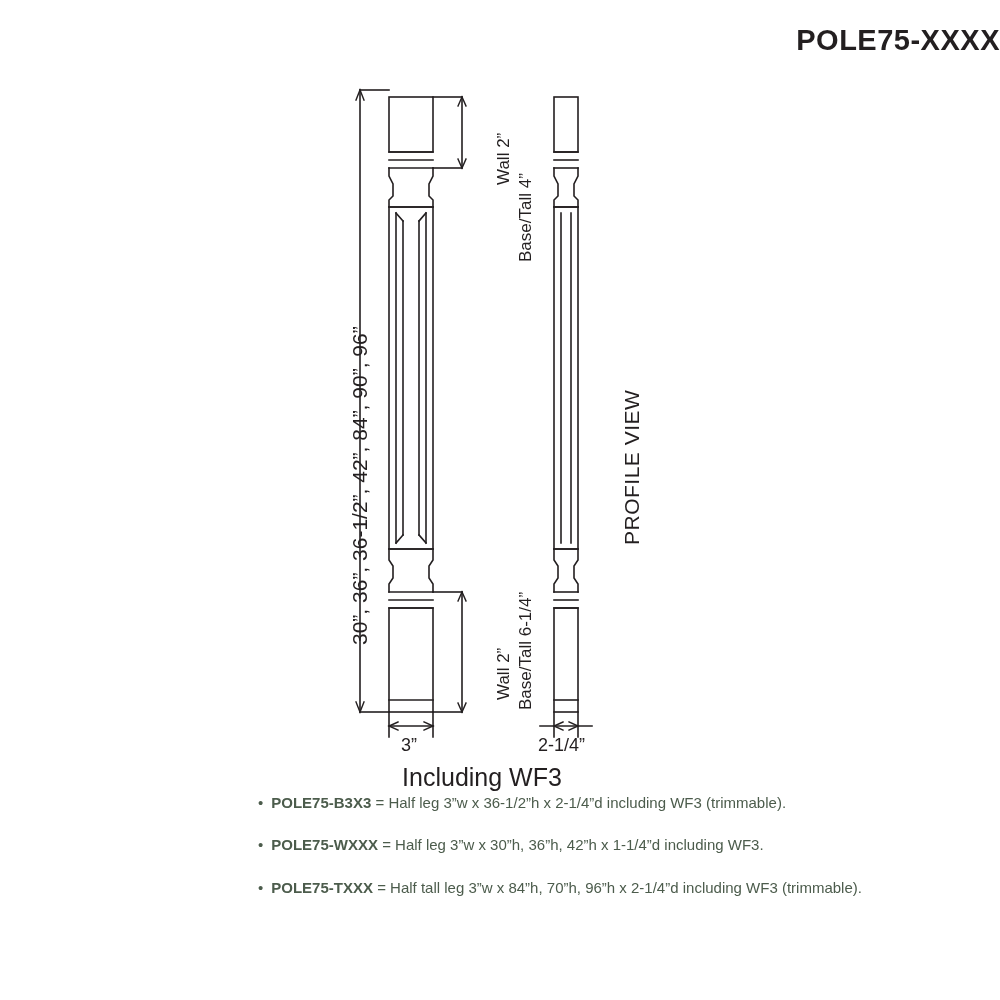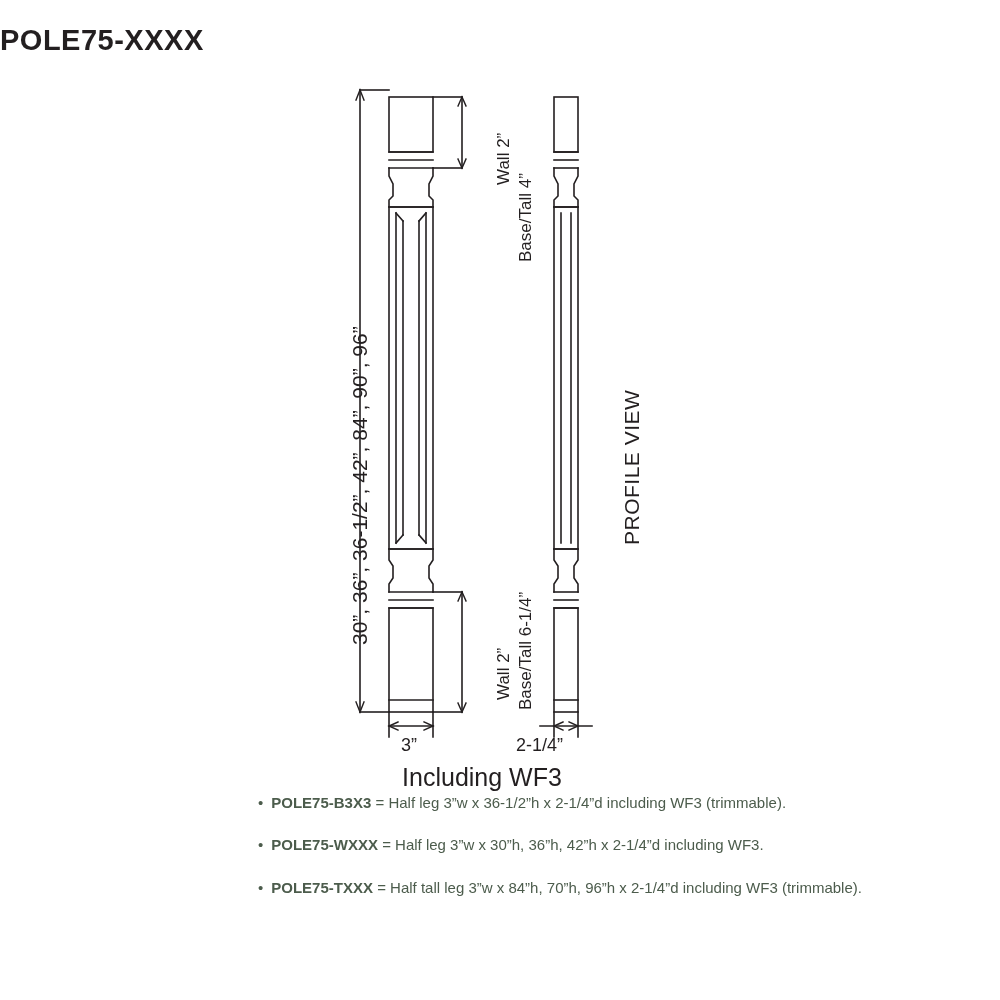--- a/index.html
+++ b/index.html
@@ -18,21 +18,21 @@
   .page {
     position: absolute;
     inset: 0;
   }
   
   .title {
     position: absolute;
     top: 24px;
     left: 0;
     width: 1000px;
-    text-align: left;
+    text-align: right;
     font-size: 29px;
     font-weight: bold;
     letter-spacing: 0.5px;
     color: #231f20;
   }
   
   .drawing {
     position: absolute;
     top: 0;
     left: 0;
@@ -208,38 +208,38 @@
     <div class="vlabel small" style="left:494px; top:185px; transform: rotate(-90deg);">Wall 2”</div>
     <div class="vlabel small" style="left:516px; top:262px; transform: rotate(-90deg);">Base/Tall 4”</div>
 
     <div class="vlabel small" style="left:494px; top:700px; transform: rotate(-90deg);">Wall 2”</div>
     <div class="vlabel small" style="left:516px; top:710px; transform: rotate(-90deg);">Base/Tall 6-1/4”</div>
 
     <div class="vlabel" style="left:620px; top:545px; transform: rotate(-90deg); font-size:21px; letter-spacing:0.5px;">PROFILE VIEW</div>
 
     <div class="dimtext" style="left:401px; top:735px;">3”</div>
 
-    <div class="dimtext" style="left:516px; top:735px;">2-1/4”</div>
+    <div class="dimtext" style="left:538px; top:735px;">2-1/4”</div>
   </div>
 
   <div class="including">Including WF3</div>
 
   <div class="notes">
 
     <div class="note">
       <span class="bullet">•</span>
       <span class="body">
         <span class="code">POLE75-B3X3</span><span> = Half leg 3”w x 36-1/2”h x 2-1/4”d including WF3 (trimmable).</span>
       </span>
     </div>
 
     <div class="note">
       <span class="bullet">•</span>
       <span class="body">
-        <span class="code">POLE75-WXXX</span><span> = Half leg 3”w x 30”h, 36”h, 42”h x 2-1/4”d including WF3.</span>
+        <span class="code">POLE75-WXXX</span><span> = Half leg 3”w x 30”h, 36”h, 42”h x 1-1/4”d including WF3.</span>
       </span>
     </div>
 
     <div class="note">
       <span class="bullet">•</span>
       <span class="body">
         <span class="code">POLE75-TXXX</span><span> = Half tall leg 3”w x 84”h, 70”h, 96”h x 2-1/4”d including WF3 (trimmable).</span>
       </span>
     </div>
 

